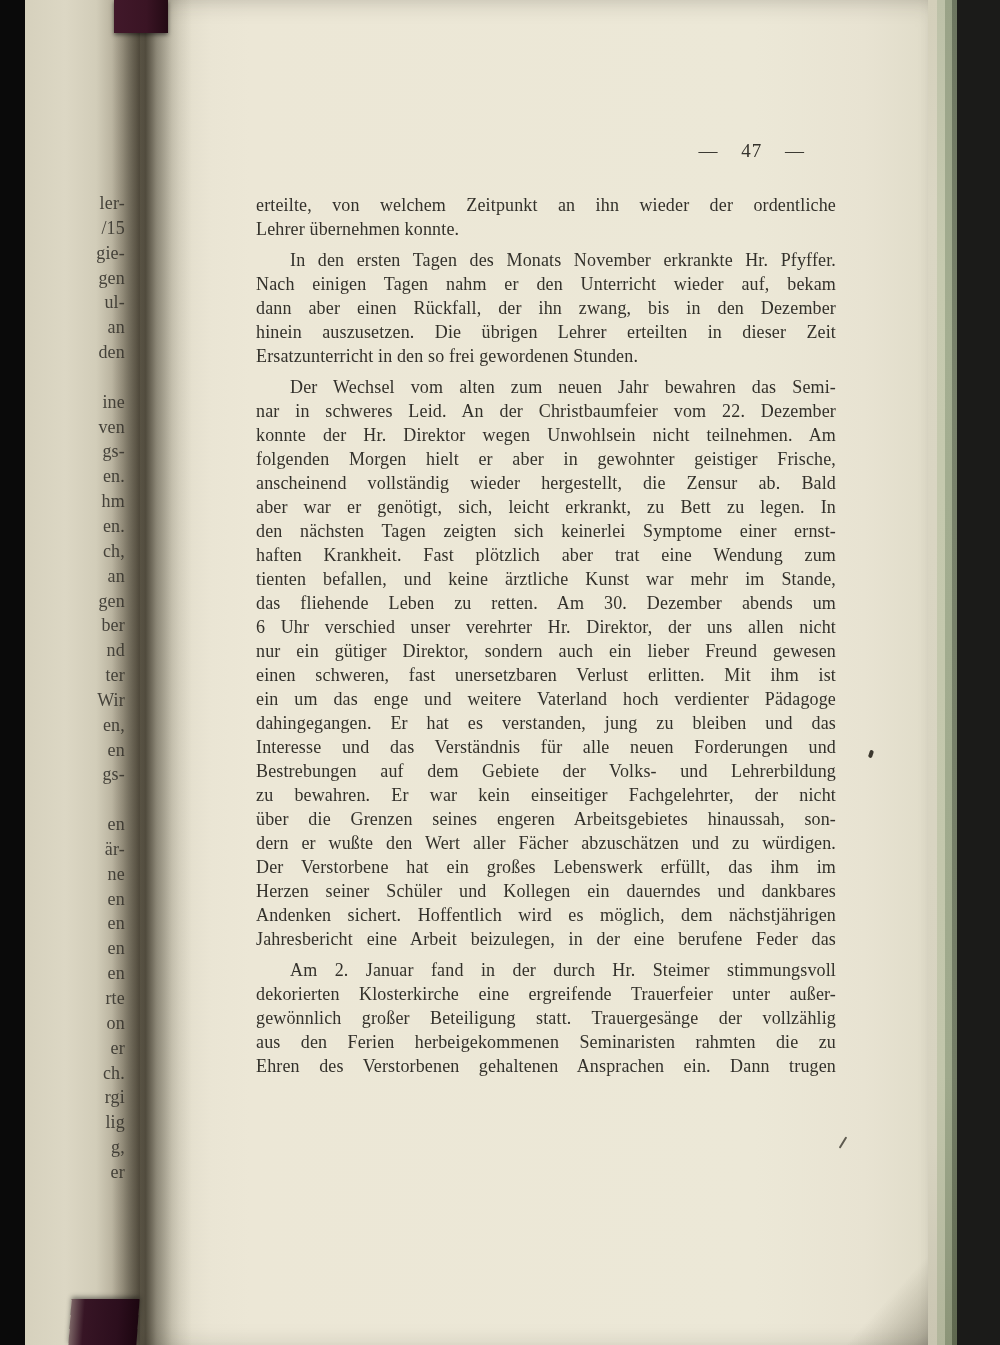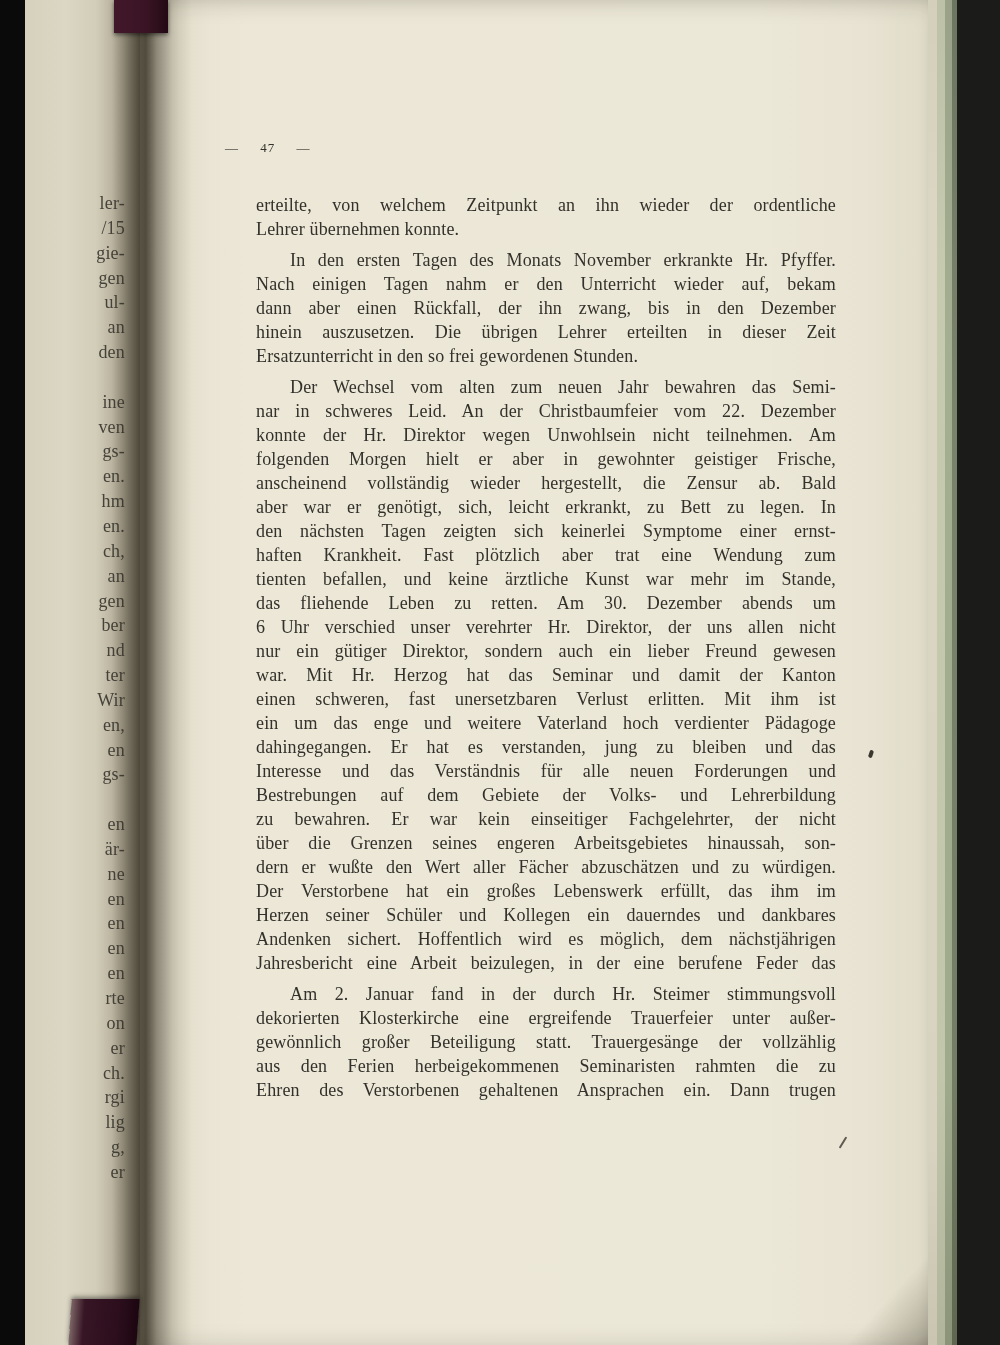--- a/index.html
+++ b/index.html
@@ -27,21 +27,21 @@
   }
   
   .page{
     position:absolute;left:140px;top:0;width:788px;height:1345px;
     background:linear-gradient(90deg,#968f7b 0%,#c9c4b0 2.2%,#e2ddcb 5%,#eae5d4 9%,#ece7d6 14%,#ece8d7 78%,#e8e3d2 92%,#e0dcc9 100%);
     box-shadow:inset 0 14px 26px -18px rgba(40,35,25,.35), inset 0 -14px 26px -20px rgba(40,35,25,.25);
     color:#33312b;
   }
   .pagenum{
     position:absolute;left:85px;top:140px;width:580px;height:28px;
-    text-align:left;font-size:13px;letter-spacing:1px;word-spacing:17px;color:#34322c;
+    text-align:right;font-size:19px;letter-spacing:1px;word-spacing:17px;color:#34322c;
   }
   .textblock{position:absolute;left:85px;top:193px;width:580px;margin-left:31px;}
   .para{margin:0;}
   .para + .para{margin-top:7px;}
   .line{
     line-height:24px;font-size:18px;letter-spacing:.15px;
     text-align:justify;text-align-last:justify;white-space:normal;
   }
   .line.lastline{text-align-last:left;}
   .para.indent .line:first-child{text-indent:34px;}
@@ -146,21 +146,20 @@
           <div class="line">konnte der Hr. Direktor wegen Unwohlsein nicht teilnehmen.  Am</div>
           <div class="line">folgenden Morgen hielt er aber in gewohnter geistiger Frische,</div>
           <div class="line">anscheinend vollständig wieder hergestellt, die Zensur ab.  Bald</div>
           <div class="line">aber war er genötigt, sich, leicht erkrankt, zu Bett zu legen.  In</div>
           <div class="line">den nächsten Tagen zeigten sich keinerlei Symptome einer ernst-</div>
           <div class="line">haften Krankheit.  Fast plötzlich aber trat eine Wendung zum</div>
           <div class="line">tienten befallen, und keine ärztliche Kunst war mehr im Stande,</div>
           <div class="line">das fliehende Leben zu retten.  Am 30. Dezember abends um</div>
           <div class="line">6 Uhr verschied unser verehrter Hr. Direktor, der uns allen nicht</div>
           <div class="line">nur ein gütiger Direktor, sondern auch ein lieber Freund gewesen</div>
-          <div class="line">war.  Mit Hr. Herzog hat das Seminar und damit der Kanton</div>
           <div class="line">einen schweren, fast unersetzbaren Verlust erlitten.  Mit ihm ist</div>
           <div class="line">ein um das enge und weitere Vaterland hoch verdienter Pädagoge</div>
           <div class="line">dahingegangen.  Er hat es verstanden, jung zu bleiben und das</div>
           <div class="line">Interesse und das Verständnis für alle neuen Forderungen und</div>
           <div class="line">Bestrebungen auf dem Gebiete der Volks- und Lehrerbildung</div>
           <div class="line">zu bewahren.  Er war kein einseitiger Fachgelehrter, der nicht</div>
           <div class="line">über die Grenzen seines engeren Arbeitsgebietes hinaussah, son-</div>
           <div class="line">dern er wußte den Wert aller Fächer abzuschätzen und zu würdigen.</div>
           <div class="line">Der Verstorbene hat ein großes Lebenswerk erfüllt, das ihm im</div>
           <div class="line">Herzen seiner Schüler und Kollegen ein dauerndes und dankbares</div>

